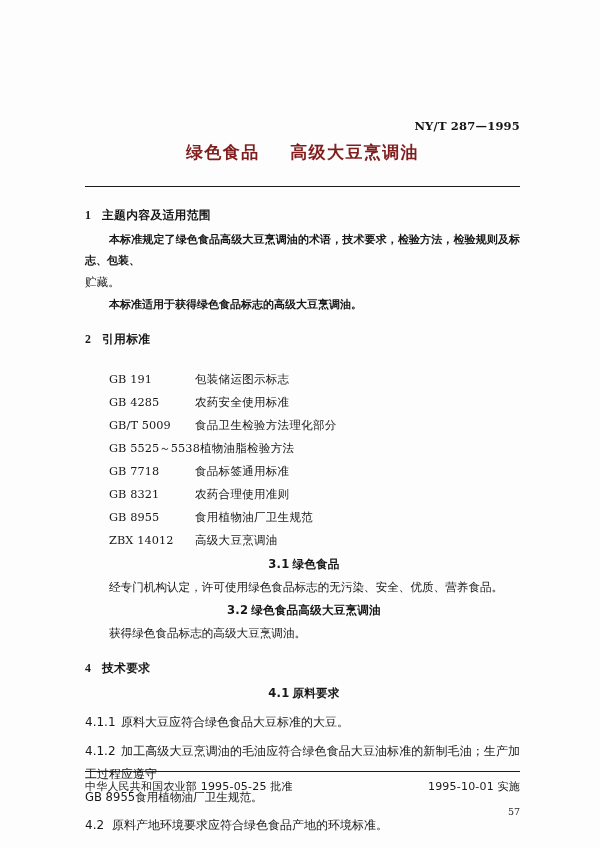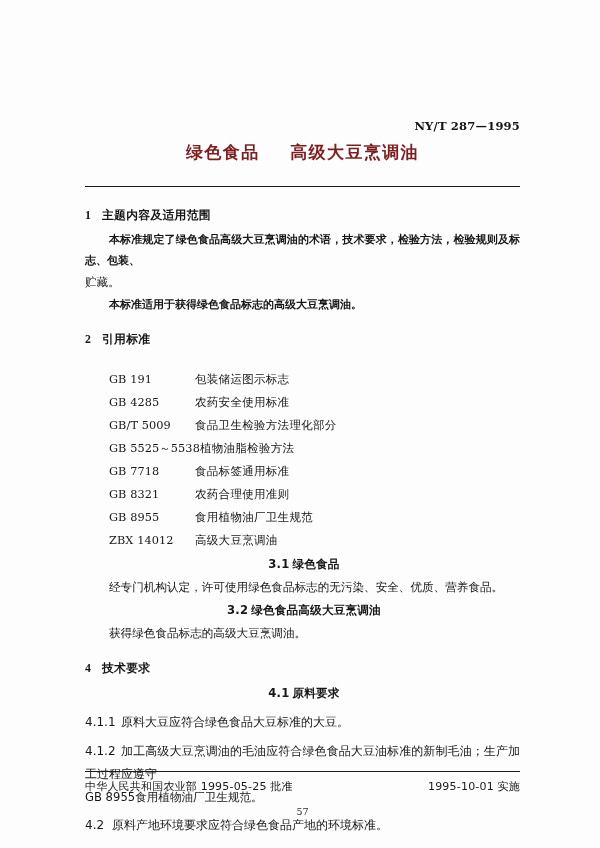--- a/index.html
+++ b/index.html
@@ -173,21 +173,21 @@
     align-items: flex-start;
     font-size: 11px;
   }
   .footer-left { letter-spacing: 0.2px; font-weight: normal; }
   .footer-right { letter-spacing: 0.2px; }
   .page-num {
     position: absolute;
     left: 85px;
     top: 806px;
     width: 435px;
-    text-align: center;
+    text-align: right;
     font-family: "DejaVu Serif", "Liberation Serif", serif;
     font-size: 9.5px;
     color: #2a2a2a;
   }
 </style>
 </head>
 <body>
 
 <div class="page">
   <div class="content">

